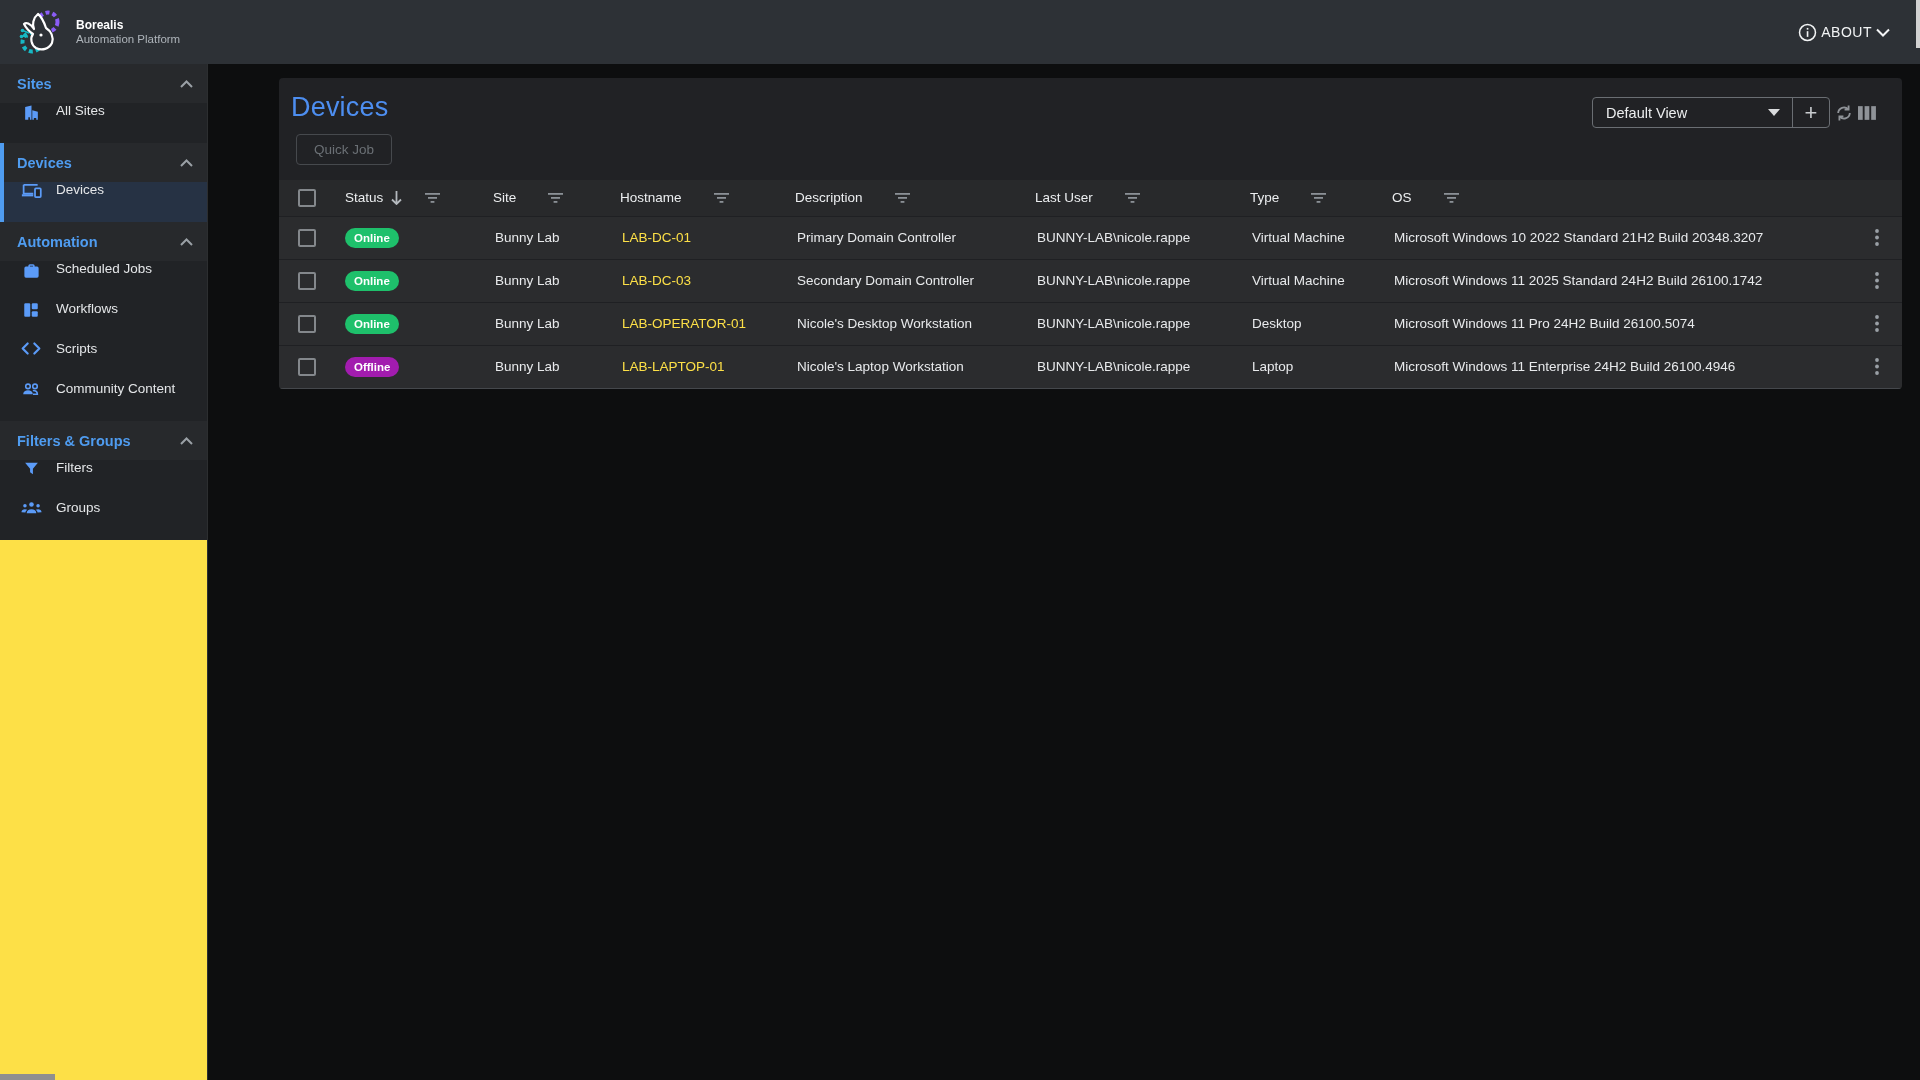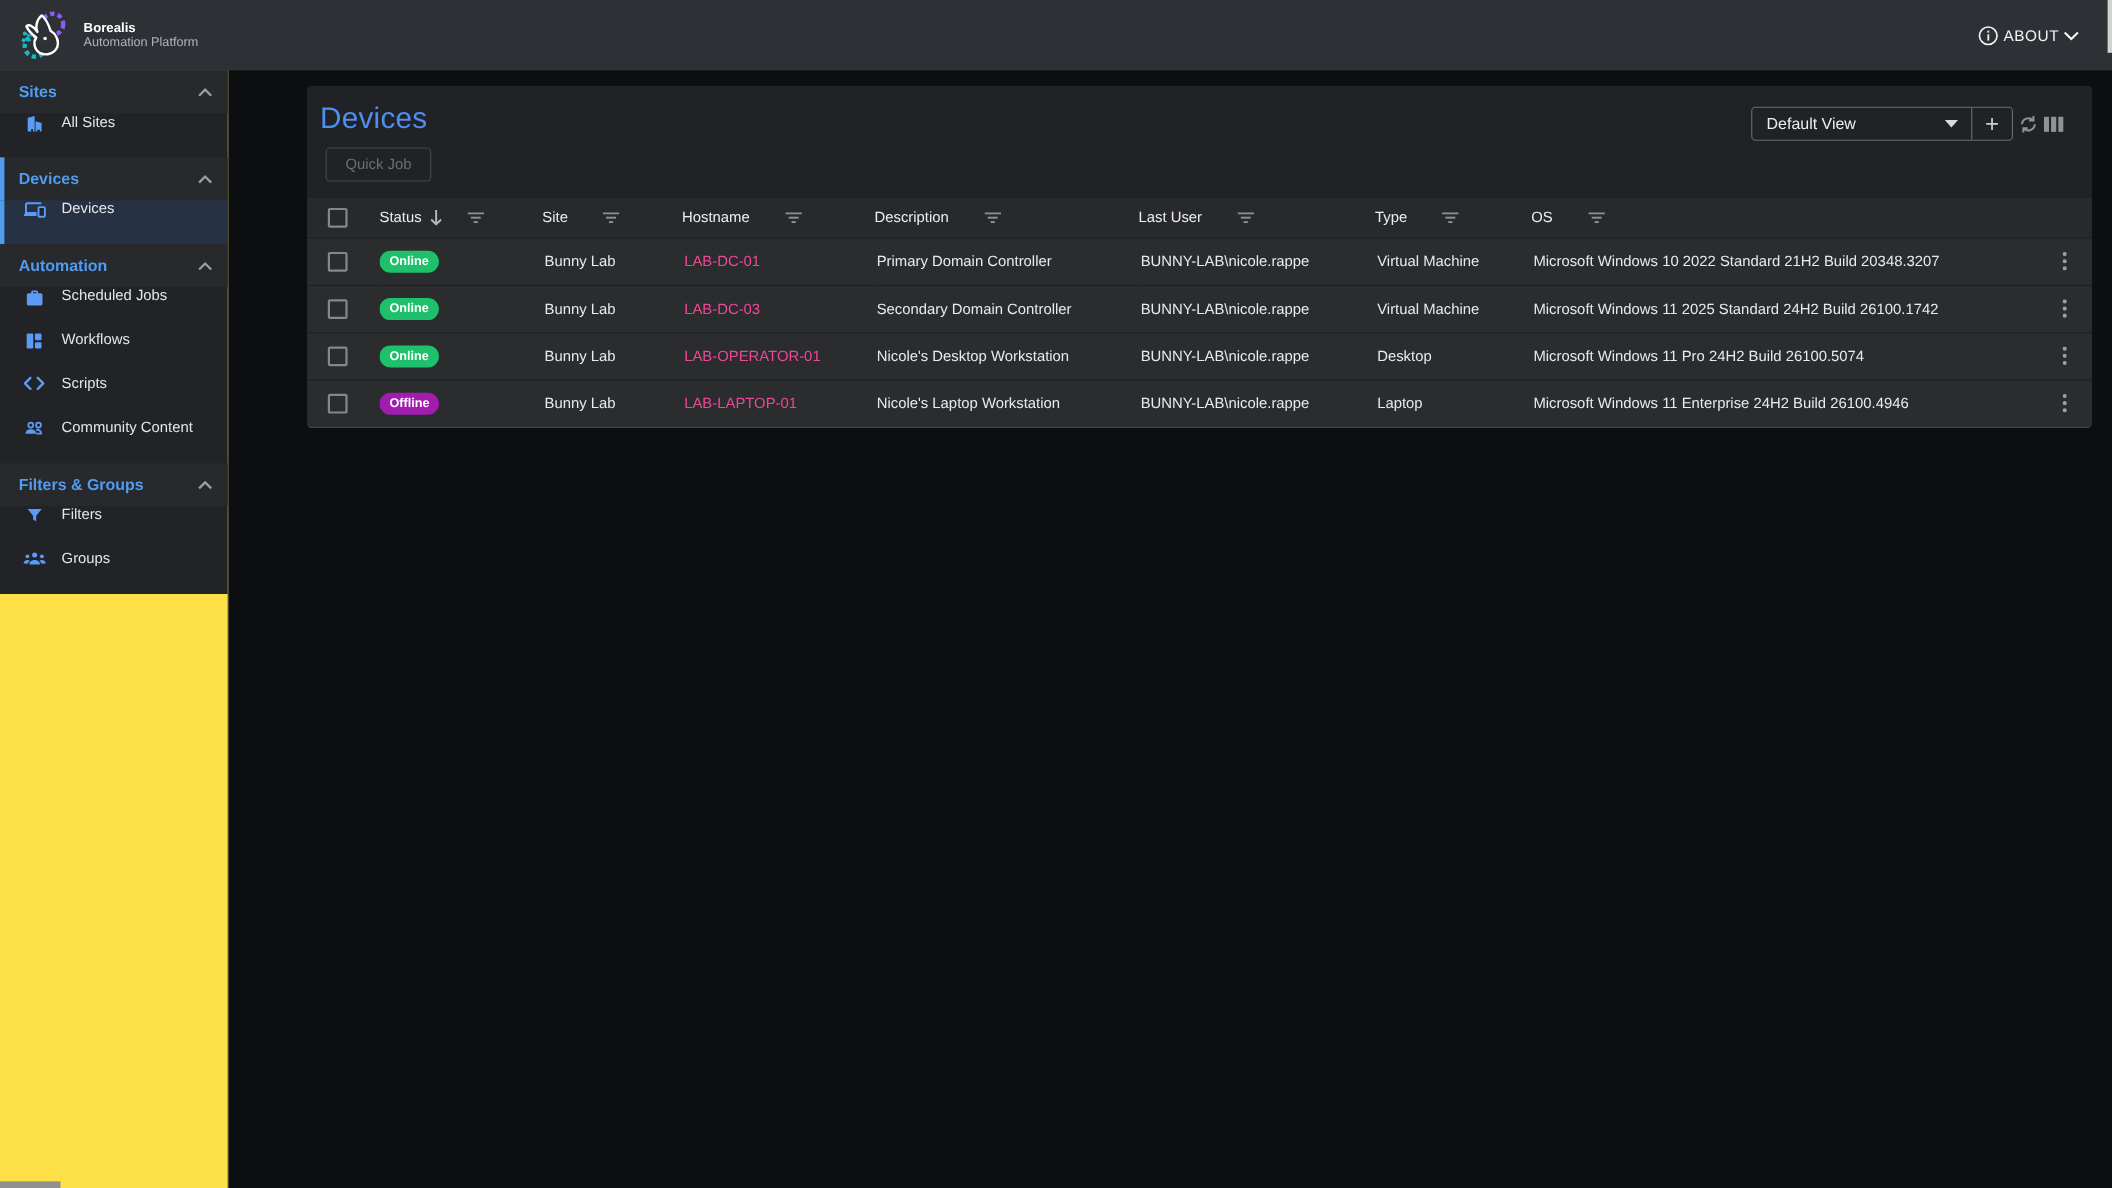--- a/index.html
+++ b/index.html
@@ -59,21 +59,21 @@
   tbody tr:last-child { border-bottom:1px solid #45484c; }
   .th-inner { display:flex; align-items:center; font-size:13.5px; color:#eceef0; }
   .flt { margin-left:32px; display:flex; }
   .cell-pad { padding-left:2px; font-size:13.5px; color:#e8eaec; }
   .chk { width:18px; height:18px; border:2px solid #84888c; border-radius:2px;
          background:transparent; margin-left:19px; display:block; cursor:pointer; }
   .badge { display:inline-block; min-width:49px; text-align:center; padding:4px 9px;
            border-radius:11px; font-size:11.5px; font-weight:bold; color:#fff; }
   .badge.online  { background:#1ec06b; }
   .badge.offline { background:#a21caf; }
-  .hostlink { color:#ec4899; text-decoration:none; cursor:pointer; }
+  .hostlink { color:#fde047; text-decoration:none; cursor:pointer; }
   .kebab { background:none; border:none; cursor:pointer; display:flex; margin:0 auto; }
 
   
   .vthumb { position:absolute; right:0; top:0; width:4px; height:48px; background:#d2d2d2; z-index:9; }
   .hthumb { position:absolute; left:0; bottom:0; width:55px; height:6px; background:#8f8f8f; z-index:9; }
 
   svg { display:block; }
 </style>
 </head>
 <body>

